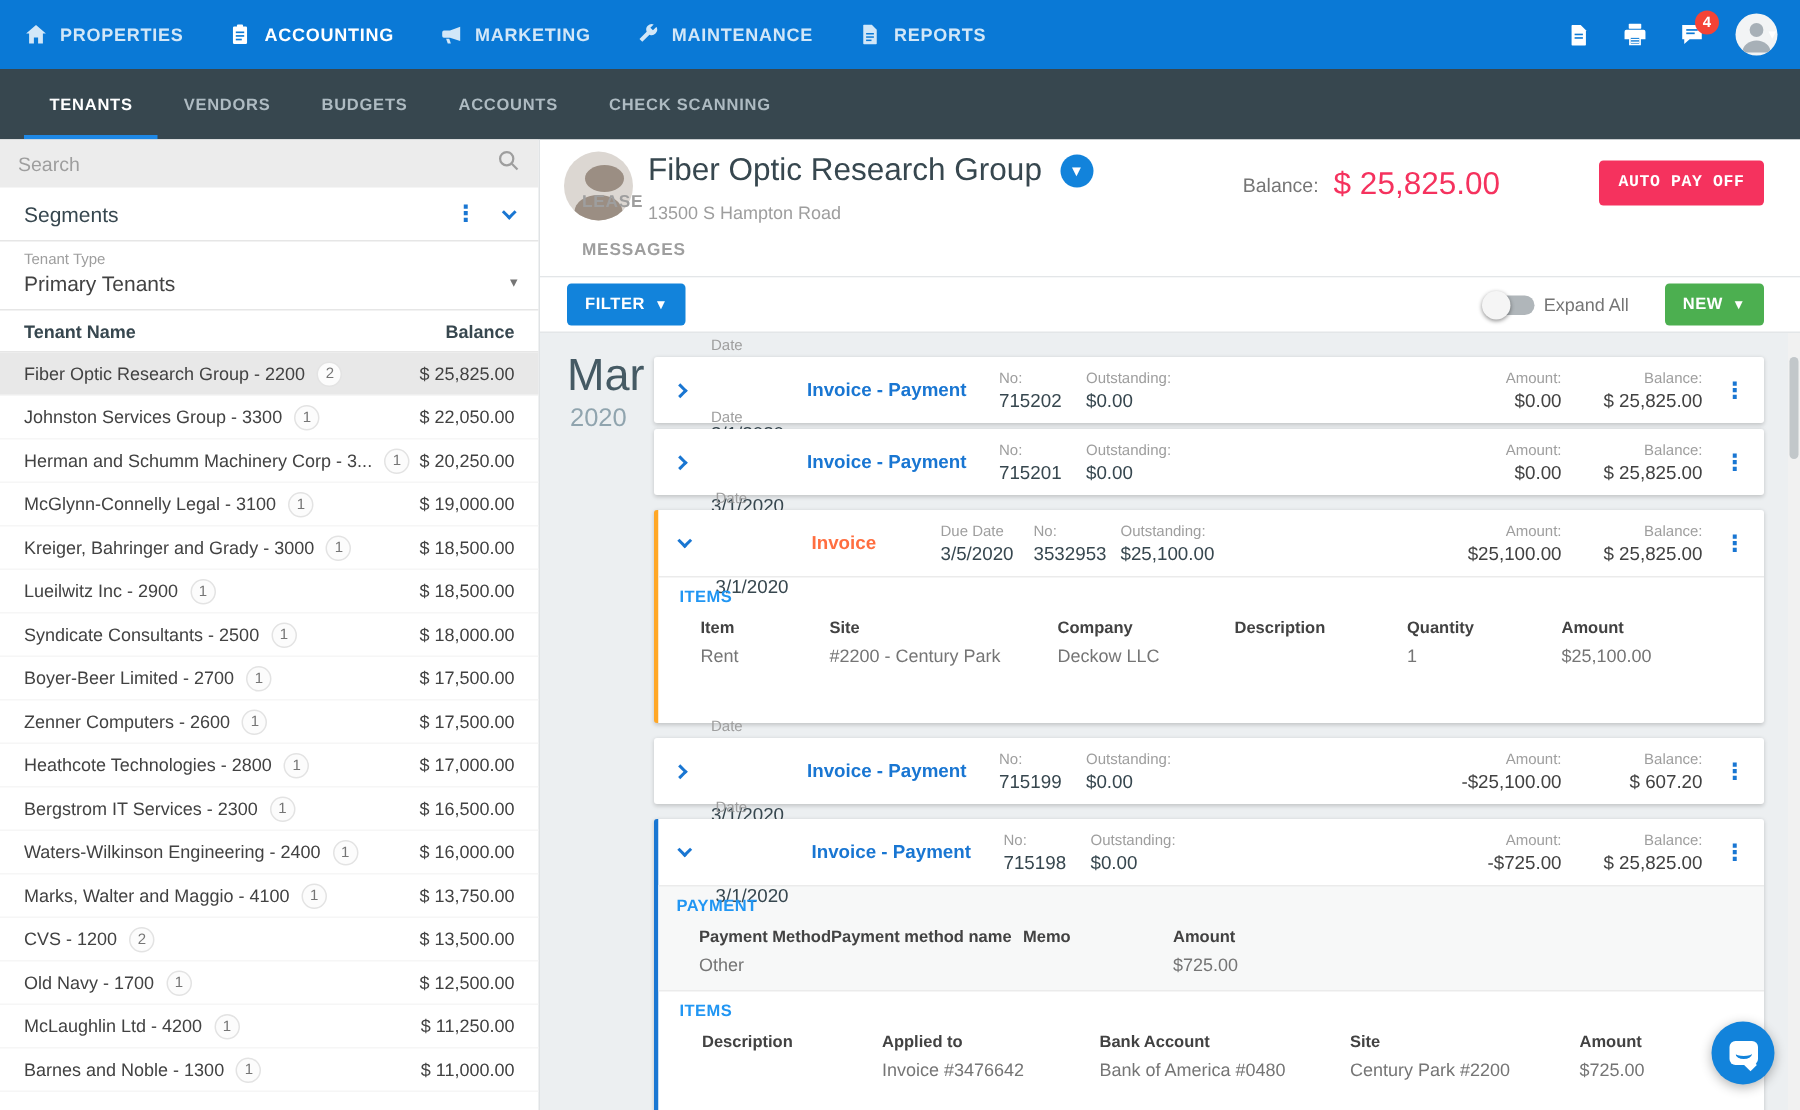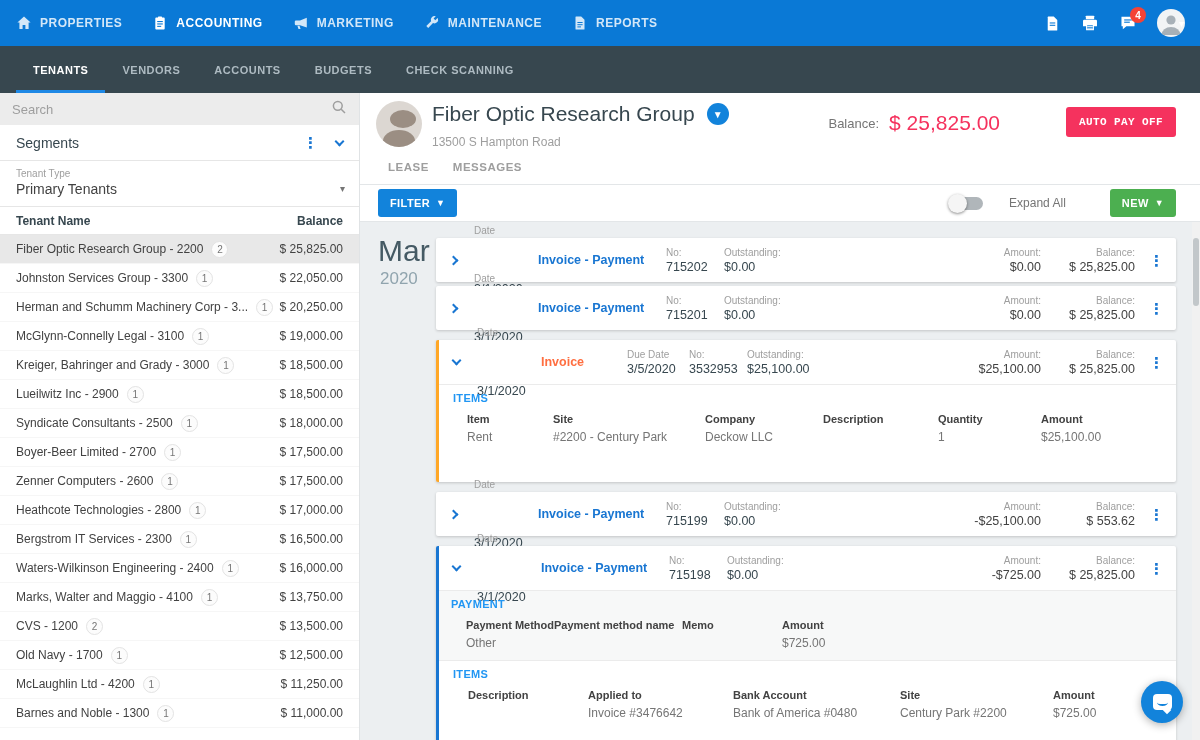--- a/index.html
+++ b/index.html
@@ -63,34 +63,34 @@
   .page-title { font-size:21px; color:#37474f; font-weight:500; }
   .title-dd { width:22px; height:22px; border-radius:50%; background:#1283db; color:#fff; font-size:10px;
     display:flex; align-items:center; justify-content:center; cursor:pointer; }
   .addr { position:absolute; left:72px; top:42px; font-size:12px; color:#9e9e9e; }
   .balance-wrap { position:absolute; right:200px; top:18px; display:flex; align-items:center; gap:10px; }
   .balance-label { font-size:13px; color:#757575; }
   .balance-value { font-size:21px; color:#f5325e; }
   .autopay-btn { position:absolute; right:24px; top:14px; background:#f5325e; color:#fff; border:none; border-radius:3px;
     font-size:11px; font-weight:bold; letter-spacing:.4px; padding:9px 13px; cursor:pointer;
     font-family:Liberation Mono, monospace; }
-  .tabs { position:absolute; left:16px; bottom:0; display:flex; }
+  .tabs { position:absolute; left:16px; bottom:0; display:flex;flex-direction:column; }
   .tab { padding:0 12px; height:32px; display:flex; align-items:center; font-size:11.5px; font-weight:bold;
     letter-spacing:.5px; color:#9e9e9e; cursor:pointer; border-bottom:3px solid transparent; }
   .tab.active { color:#37474f; border-bottom-color:#1283db; }
 
   
   .toolbar { position:absolute; left:360px; top:185px; width:840px; height:37px; background:#fff;
     border-bottom:1px solid #e3e6e8; display:flex; align-items:center; padding:0 24px 0 18px; }
   .btn { border:none; border-radius:3px; color:#fff; font-size:11px; font-weight:bold; letter-spacing:.4px;
     padding:8px 12px; cursor:pointer; font-family:"Liberation Sans","DejaVu Sans",sans-serif; display:flex; align-items:center; gap:6px; }
   .btn .caret { font-size:9px; }
   .btn-filter { background:#1283db;align-items:center; }
   .btn-new { background:#4caf50; margin-left:18px; }
-  .toggle-wrap { margin-left:auto; display:flex; align-items:center; gap:26px; }
+  .toggle-wrap { margin-left:auto; display:flex; align-items:center; gap:6px; }
   .switch { width:32px; height:13px; border-radius:7px; background:#b0b6ba; position:relative; cursor:pointer; }
   .switch .knob { position:absolute; left:-3px; top:-3px; width:19px; height:19px; border-radius:50%; background:#f5f5f5;
     box-shadow:0 1px 3px rgba(0,0,0,.45); }
   .toggle-label { font-size:12px; color:#757575; }
 
   
   .content { position:absolute; left:360px; top:222px; width:840px; bottom:0; background:#eceff1; overflow:hidden; }
   .month-block { position:absolute; left:18px; top:14px; }
   .month { font-size:30px; color:#455a64; line-height:1; }
   .year { font-size:17px; color:#90a4ae; margin-top:3px; margin-left:2px; }
@@ -220,22 +220,22 @@
           </svg>
         </span>
       <span class="tn-caret">▾</span>
     </span>
   </div>
 </div>
 
 <div class="subnav">
   <div class="sub-item active">TENANTS</div>
   <div class="sub-item">VENDORS</div>
+  <div class="sub-item">BUDGETS</div>
   <div class="sub-item">ACCOUNTS</div>
-  <div class="sub-item">BUDGETS</div>
   <div class="sub-item">CHECK SCANNING</div>
 </div>
 
 <div class="sidebar">
   <div class="search-row">
     <input type="text" placeholder="Search" style="">
     <span><svg width="16" height="16" viewBox="0 0 16 16">
           <circle cx="6.8" cy="6.8" r="4.4" fill="none" stroke="#9e9e9e" stroke-width="1.5"></circle>
           <line x1="10.2" y1="10.2" x2="14" y2="14" stroke="#9e9e9e" stroke-width="1.5"></line>
         </svg></span>
@@ -544,21 +544,21 @@
         <div class="col c-out">
             <span class="lbl">Outstanding:</span>
             <span class="val">$0.00</span>
           </div>
         <div class="col c-amount">
             <span class="lbl">Amount:</span>
             <span class="val">-$25,100.00</span>
           </div>
         <div class="col c-balance">
             <span class="lbl">Balance:</span>
-            <span class="val">$ 553.62</span>
+            <span class="val">$ 607.20</span>
           </div>
         <span class="kebab-blue">⋮</span>
       </div>
     </div>
 
     <div class="card exp-blue mb10">
       <div class="head">
         <span class="chev-cell">
             <span class="chev down"></span>
           </span>

